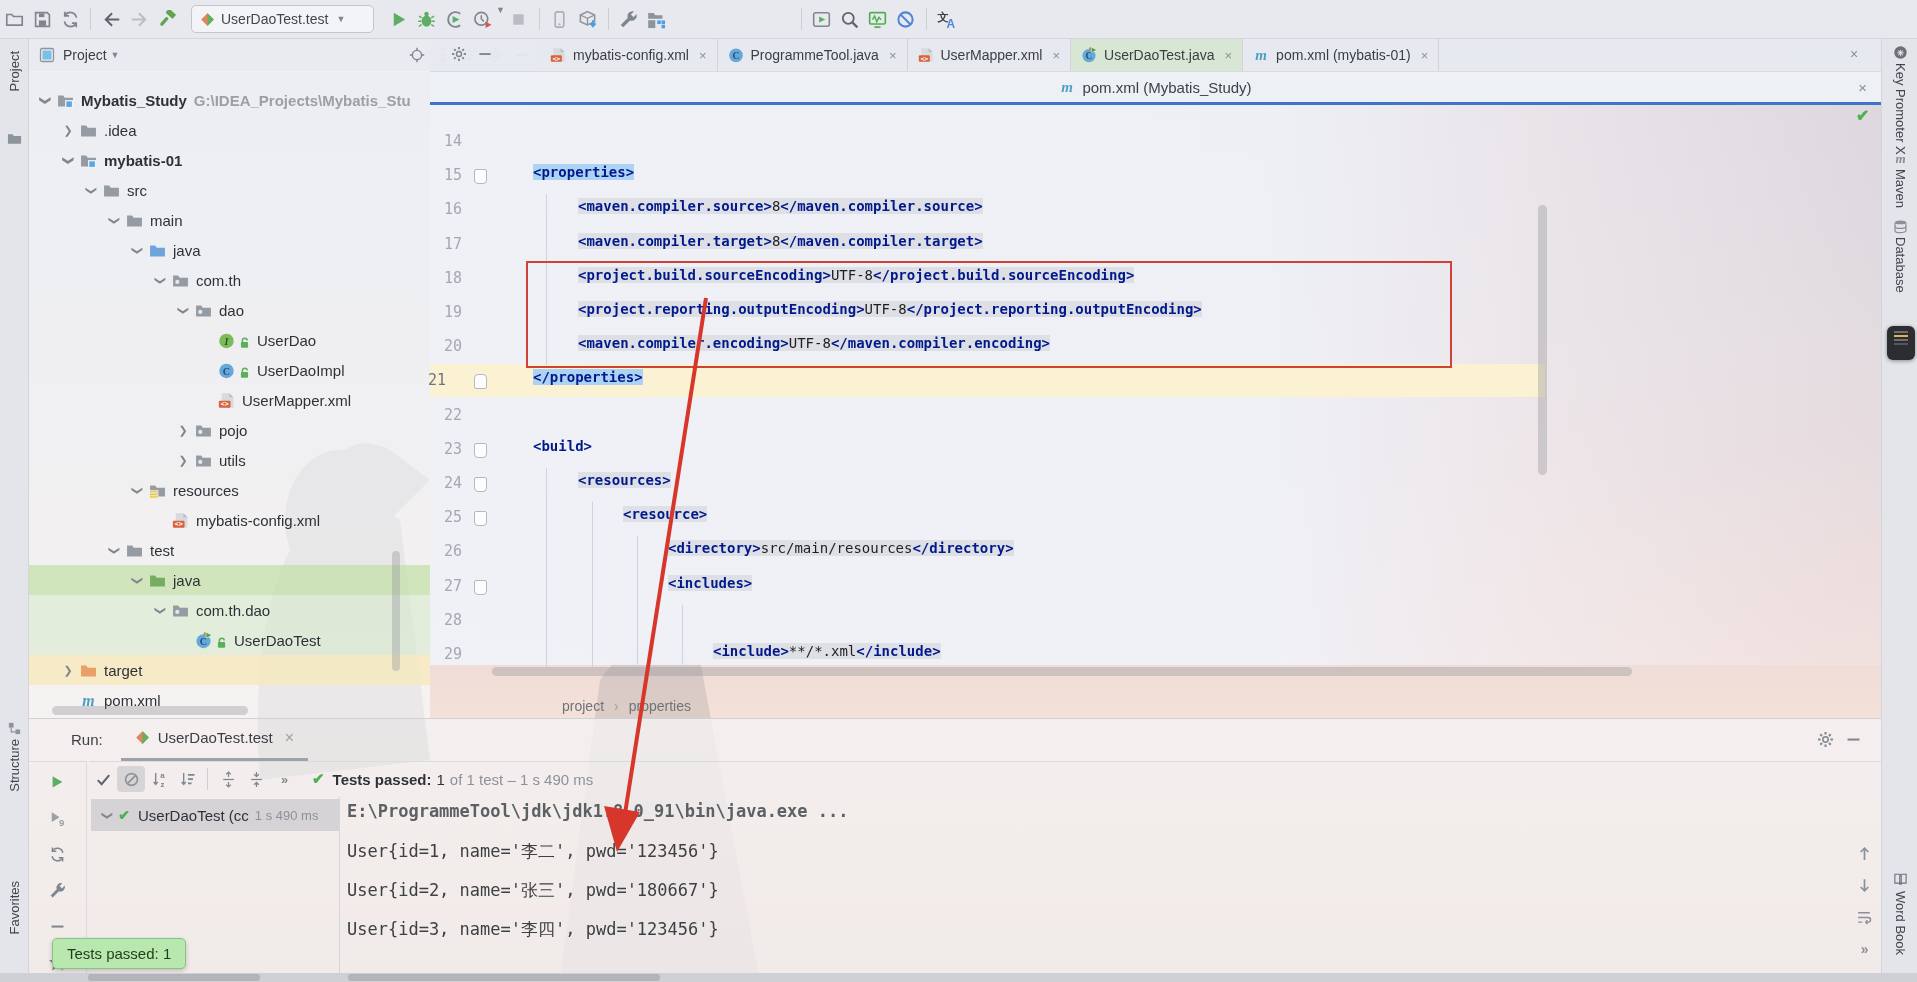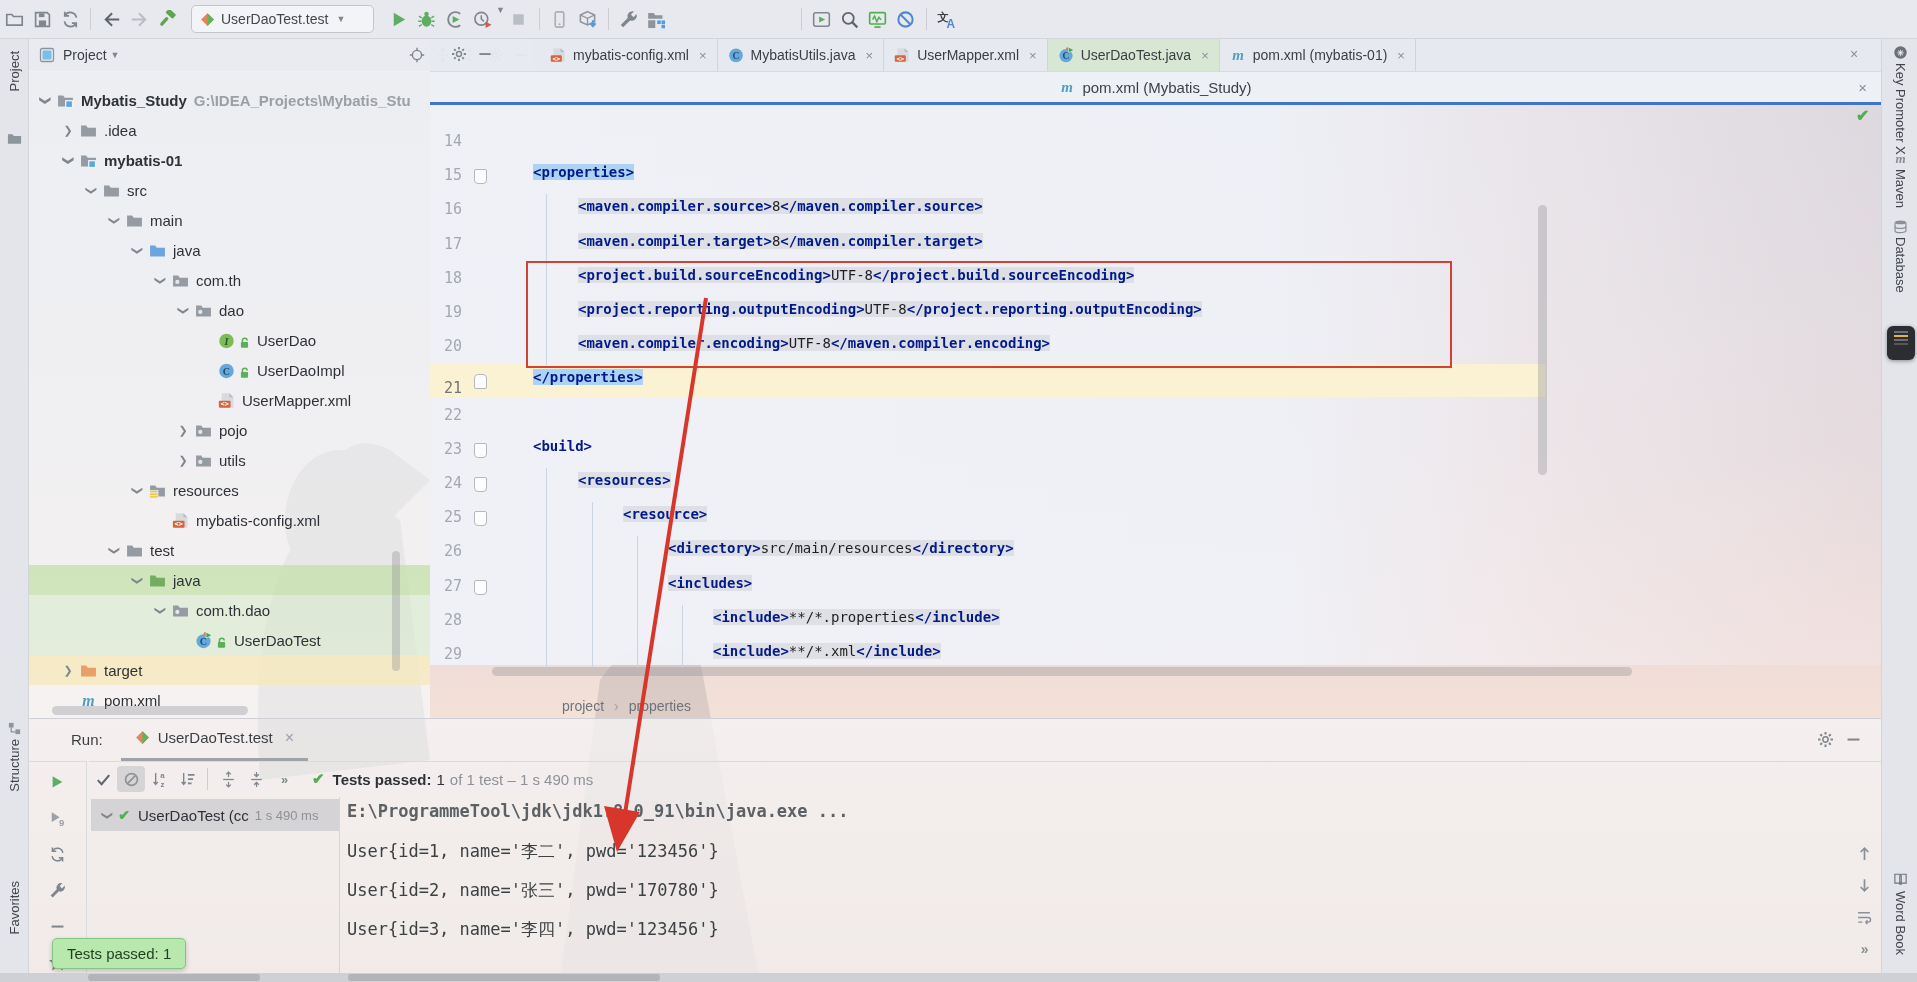--- a/index.html
+++ b/index.html
@@ -543,21 +543,21 @@
             <text x="6.3" y="13.6" font-size="6.5" text-anchor="middle" fill="#fff" font-family="DejaVu Sans Mono,monospace" font-weight="bold">&lt;&gt;</text>
           </svg></span>
         <span>mybatis-config.xml</span>
         <span class="x">×</span>
       </div>
       <div class="etab">
         <span class="ticon"><svg viewBox="0 0 16 16" width="100%" height="100%">
             <circle cx="8" cy="8.4" r="6.8" fill="#64a8dc"></circle>
             <text x="8" y="12" font-size="9.5" text-anchor="middle" fill="#27496a" font-family="Liberation Serif,serif" font-weight="bold">C</text>
           </svg></span>
-        <span>MybatisUtils.java</span>
+        <span>ProgrammeTool.java</span>
         <span class="x">×</span>
       </div>
       <div class="etab">
         <span class="ticon"><svg viewBox="0 0 16 16" width="100%" height="100%">
             <path d="M3.5 1.2h7.2l3.8 3.8v9.8H3.5z" fill="#d7dade"></path>
             <path d="M10.7 1.2l3.8 3.8h-3.8z" fill="#b9bdc2"></path>
             <rect x="0.8" y="8.2" width="11" height="6.6" rx="1" fill="#d8643c"></rect>
             <text x="6.3" y="13.6" font-size="6.5" text-anchor="middle" fill="#fff" font-family="DejaVu Sans Mono,monospace" font-weight="bold">&lt;&gt;</text>
           </svg></span>
         <span>UserMapper.xml</span>
@@ -608,40 +608,39 @@
       <div class="lnum" style="left: 428px; top: 200.4px;">16</div>
       <div class="codeline" style="left: 578px; top: 198.4px;"><span class="chipbg"><span class="tk-t">&lt;maven.compiler.source&gt;</span><span class="tk-v">8</span><span class="tk-t">&lt;/maven.compiler.source&gt;</span></span></div>
       <div class="lnum" style="left: 428px; top: 234.6px;">17</div>
       <div class="codeline" style="left: 578px; top: 232.6px;"><span class="chipbg"><span class="tk-t">&lt;maven.compiler.target&gt;</span><span class="tk-v">8</span><span class="tk-t">&lt;/maven.compiler.target&gt;</span></span></div>
       <div class="lnum" style="left: 428px; top: 268.8px;">18</div>
       <div class="codeline" style="left: 578px; top: 266.8px;"><span class="chipbg"><span class="tk-t">&lt;project.build.sourceEncoding&gt;</span><span class="tk-v">UTF-8</span><span class="tk-t">&lt;/project.build.sourceEncoding&gt;</span></span></div>
       <div class="lnum" style="left: 428px; top: 303px;">19</div>
       <div class="codeline" style="left: 578px; top: 301px;"><span class="chipbg"><span class="tk-t">&lt;project.reporting.outputEncoding&gt;</span><span class="tk-v">UTF-8</span><span class="tk-t">&lt;/project.reporting.outputEncoding&gt;</span></span></div>
       <div class="lnum" style="left: 428px; top: 337.2px;">20</div>
       <div class="codeline" style="left: 578px; top: 335.2px;"><span class="chipbg"><span class="tk-t">&lt;maven.compiler.encoding&gt;</span><span class="tk-v">UTF-8</span><span class="tk-t">&lt;/maven.compiler.encoding&gt;</span></span></div>
-      <div class="lnum" style="left: 428px; top: 371.4px; color: rgb(112, 116, 123); margin-top: 8px;">21</div>
+      <div class="lnum" style="left: 412px; top: 371.4px; color: rgb(112, 116, 123);">21</div>
       <div class="fold" style="left: 474px; top: 374.4px; border-radius: 4px 4px 2px 2px;"></div>
       <div class="codeline" style="left: 533px; top: 369.4px;"><span class="selbg"><span class="tk-t">&lt;/properties&gt;</span></span></div>
       <div class="lnum" style="left: 428px; top: 405.6px;">22</div>
       <div class="lnum" style="left: 428px; top: 439.8px;">23</div>
       <div class="fold" style="left: 474px; top: 442.8px;"></div>
       <div class="codeline" style="left: 533px; top: 437.8px;"><span><span class="tk-t">&lt;build&gt;</span></span></div>
       <div class="lnum" style="left: 428px; top: 474px;">24</div>
       <div class="fold" style="left: 474px; top: 477px;"></div>
       <div class="codeline" style="left: 578px; top: 472px;"><span class="chipbg"><span class="tk-t">&lt;resources&gt;</span></span></div>
       <div class="lnum" style="left: 428px; top: 508.2px;">25</div>
       <div class="fold" style="left: 474px; top: 511.2px;"></div>
       <div class="codeline" style="left: 623px; top: 506.2px;"><span class="chipbg"><span class="tk-t">&lt;resource&gt;</span></span></div>
       <div class="lnum" style="left: 428px; top: 542.4px;">26</div>
       <div class="codeline" style="left: 668px; top: 540.4px;"><span class="chipbg"><span class="tk-t">&lt;directory&gt;</span><span class="tk-v">src/main/resources</span><span class="tk-t">&lt;/directory&gt;</span></span></div>
       <div class="lnum" style="left: 428px; top: 576.6px;">27</div>
       <div class="fold" style="left: 474px; top: 579.6px;"></div>
       <div class="codeline" style="left: 668px; top: 574.6px;"><span class="chipbg"><span class="tk-t">&lt;includes&gt;</span></span></div>
       <div class="lnum" style="left: 428px; top: 610.8px;">28</div>
-      <div class="codeline" style="left: 713px; top: 608.8px;"><span class="chipbg"><span class="tk-t">&lt;include&gt;</span><span class="tk-v">**/*.properties</span><span class="tk-t">&lt;/include&gt;</span></span></div>
       <div class="lnum" style="left: 428px; top: 645px;">29</div>
       <div class="codeline" style="left: 713px; top: 643px;"><span class="chipbg"><span class="tk-t">&lt;include&gt;</span><span class="tk-v">**/*.xml</span><span class="tk-t">&lt;/include&gt;</span></span></div>
     </div>
 
   <div class="abs sbar" style="left:1538px;top:205px;width:9px;height:270px"></div>
   <div class="abs sbar" style="left:492px;top:667px;width:1140px;height:9px"></div>
 
   <div id="crumb" class="abs">
     <span style="margin-left:132px">project</span>
     <span style="margin:0 10px;color:#9ba0a7">›</span>
@@ -769,21 +768,21 @@
     <div id="testnode">
       <span class="chev" style="margin:0 6px 0 12px;color:#7f868e;font-size:11px;display:inline-block;transform:rotate(90deg)">❯</span>
       <span class="gcheck" style="font-size:14px;margin-right:8px">✔</span>
       <span>UserDaoTest (cc</span>
       <span style="color:#8d929a;margin-left:6px;font-size:13px">1 s 490 ms</span>
     </div>
     <div id="run-divider"></div>
     <div id="console-lines">
         <div class="conline muted" style="top: 82px;">E:\ProgrammeTool\jdk\jdk1.8.0_91\bin\java.exe ...</div>
         <div class="conline" style="top: 121px;">User{id=1, name='李二', pwd='123456'}</div>
-        <div class="conline" style="top: 160px;">User{id=2, name='张三', pwd='170780'}</div>
+        <div class="conline" style="top: 160px;">User{id=2, name='张三', pwd='180667'}</div>
         <div class="conline" style="top: 199px;">User{id=3, name='李四', pwd='123456'}</div>
       </div>
   </div>
 
   <div class="abs" id="console-nav" style="left:1856px;top:845px;width:24px">
       <span class="rtbi" style="display: block; margin-bottom: 10px; width: 22px; height: 22px;"><svg viewBox="0 0 16 16" width="100%" height="100%">
           <path d="M8 14V3M4.4 6.6L8 3l3.6 3.6" fill="none" stroke="#8a9097" stroke-width="1.6"></path>
         </svg></span>
       <span class="rtbi" style="display: block; margin-bottom: 10px; width: 22px; height: 22px;"><svg viewBox="0 0 16 16" width="100%" height="100%">
           <path d="M8 2v11M4.4 9.4L8 13l3.6-3.6" fill="none" stroke="#8a9097" stroke-width="1.6"></path>

